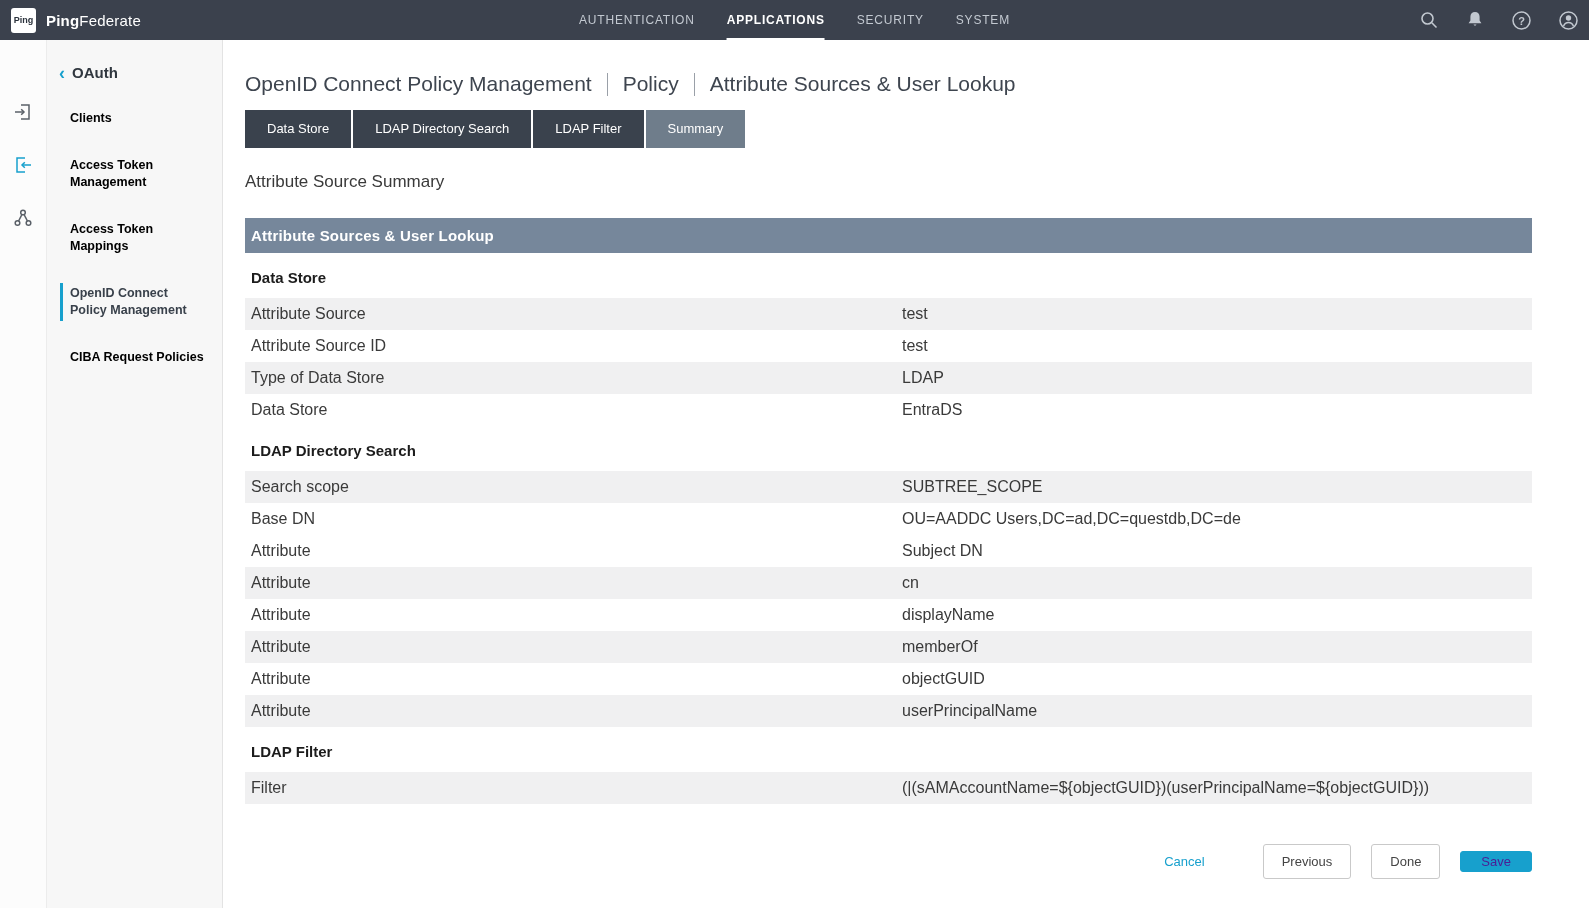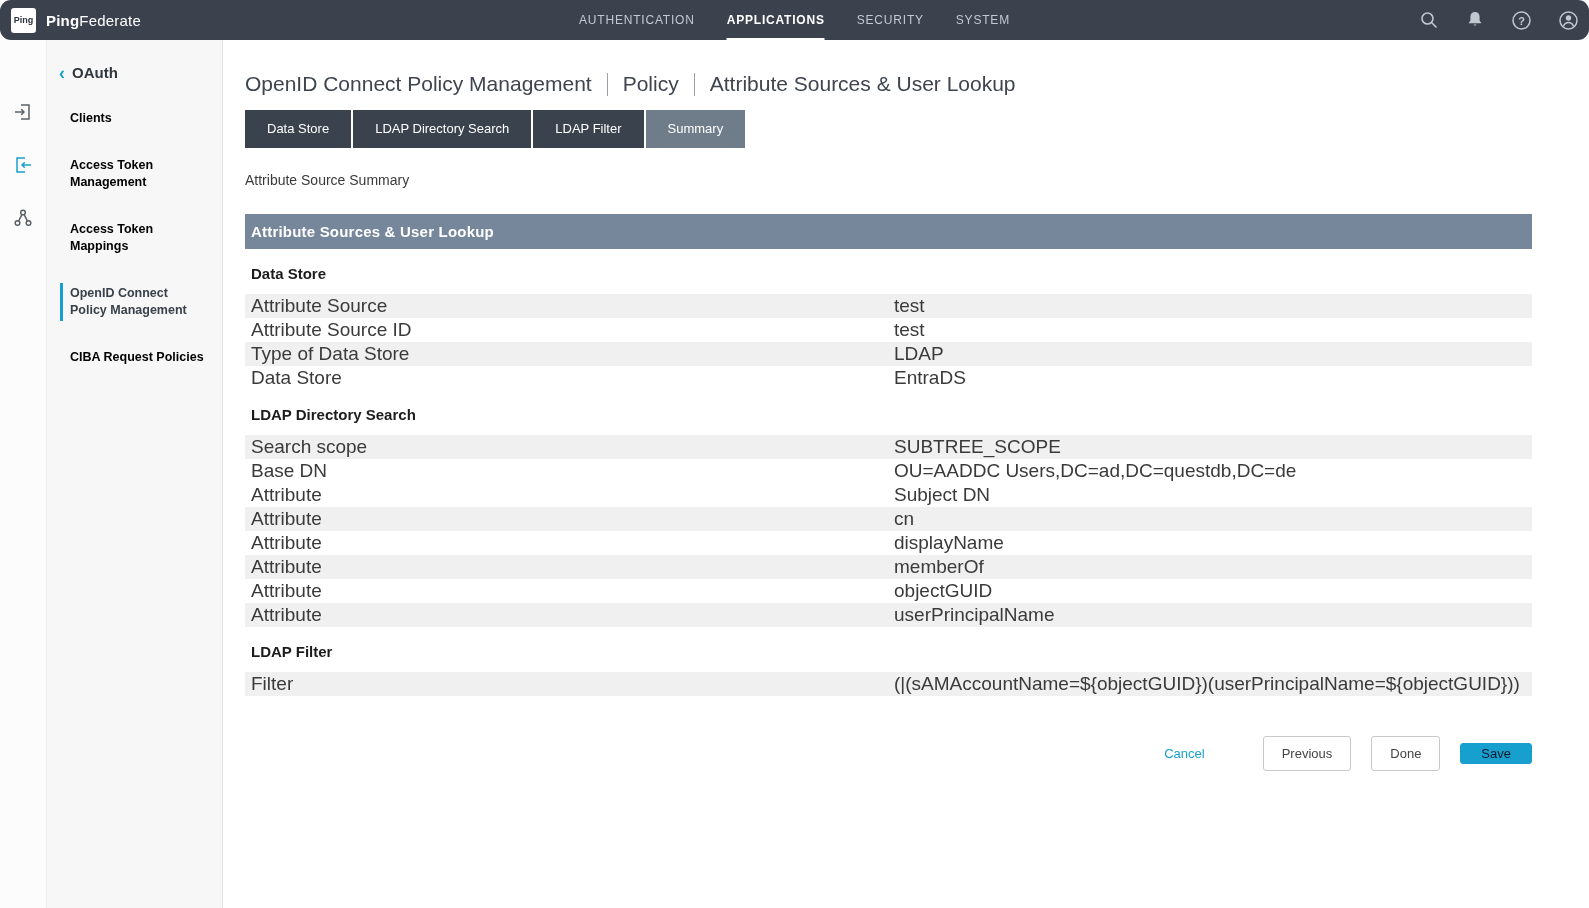--- a/index.html
+++ b/index.html
@@ -10,21 +10,21 @@
   :root {
     --topbar: #3b414d;
     --accent: #17a0cd;
     --tab: #3a424d;
     --tab-active: #6f7d8b;
     --panel: #76879b;
     --shade: #f0f0f1;
   }
 
   
-  .topbar { height: 40px; background: var(--topbar); display: flex; align-items: center; position: relative; color: #fff; overflow: hidden; border-radius: 11px; }
+  .topbar { height: 40px; background: var(--topbar); display: flex; align-items: center; position: relative; color: #fff; overflow: hidden; }
   .logo-box { width: 25px; height: 25px; background: #fff; border-radius: 3px; margin-left: 11px; display: flex; align-items: center; justify-content: center; font-weight: bold; font-size: 9px; color: #2b323c; flex: none; }
   .brand { margin-left: 10px; font-size: 15px; letter-spacing: .2px; white-space: nowrap; }
   .brand b { font-weight: bold; }
   .top-nav { position: absolute; left: 50%; top: 0; height: 40px; transform: translateX(-50%); display: flex; align-items: stretch; gap: 32px; }
   .nav-item { font-size: 12px; letter-spacing: .8px; color: #c3c9d1; cursor: pointer; display: flex; align-items: center; border-bottom: 2px solid transparent; padding-top: 2px; white-space: nowrap; }
   .nav-item.active { color: #fff; font-weight: bold; border-bottom-color: #fff; }
   .top-icons { margin-left: auto; display: flex; align-items: center; gap: 26px; margin-right: 10px; }
   .top-icons .ticon { cursor: pointer; display: block; }
 
   
@@ -43,36 +43,36 @@
 
   .main { flex: 1; background: #fff; padding: 0 57px 0 22px; }
 
   .page-title { margin-top: 32px; font-size: 21px; color: #3e454f; display: flex; align-items: center; }
   .crumb-divider { display: inline-block; width: 1px; height: 23px; background: #9aa0a8; margin: 0 15px; }
 
   .tabs { margin-top: 14px; display: flex; }
   .tab { background: var(--tab); color: #fff; font-size: 13px; height: 38px; line-height: 38px; padding: 0 22px; margin-right: 2px; cursor: pointer; white-space: nowrap; }
   .tab.active { background: var(--tab-active); }
 
-  .summary-label { margin-top: 24px; font-size: 14px; color: #3a3a3a; }
+  .summary-label { margin-top: 24px; font-size: 17px; color: #3a3a3a; }
 
   .panel-header { margin-top: 26px; height: 35px; line-height: 35px; background: var(--panel); color: #fff; font-size: 15px; font-weight: bold; padding-left: 6px; letter-spacing: .2px; }
 
   .section-heading { margin: 13px 0 8px 6px; font-size: 15px; font-weight: bold; color: #1c1c1c; line-height: 24px; }
 
-  .row { display: flex; align-items: center; height: 24px; font-size: 19px; color: #3a3a3a; }
+  .row { display: flex; align-items: center; height: 32px; font-size: 16px; color: #3a3a3a; gap: 8px; }
   .row.shaded { background: var(--shade); }
   .row-label { width: 649px; padding-left: 6px; flex: none; }
   .row-value { flex: 1; }
 
   .footer { margin-top: 40px; display: flex; justify-content: flex-end; align-items: center; padding-bottom: 24px; }
   .cancel-link { color: var(--accent); font-size: 13px; cursor: pointer; margin-right: 38px; }
   .btn { font-family: "Liberation Sans", sans-serif; font-size: 13px; border-radius: 3px; padding: 9px 18px; margin-left: 20px; cursor: pointer; }
   .btn.secondary { background: #fff; border: 1px solid #c9c9c9; color: #444; }
-  .btn.primary { background: var(--accent); border: 1px solid var(--accent); color: #0f172a; padding: 2px 20px; }
+  .btn.primary { background: var(--accent); border: 1px solid var(--accent); color: #4c1d95; padding: 2px 20px; }
 </style>
 </head>
 <body>
 
 <div class="topbar">
   <div class="logo-box">Ping</div>
   <div class="brand"><b>Ping</b><span>Federate</span></div>
 
   <div class="top-nav">
       <div class="nav-item">AUTHENTICATION</div>

